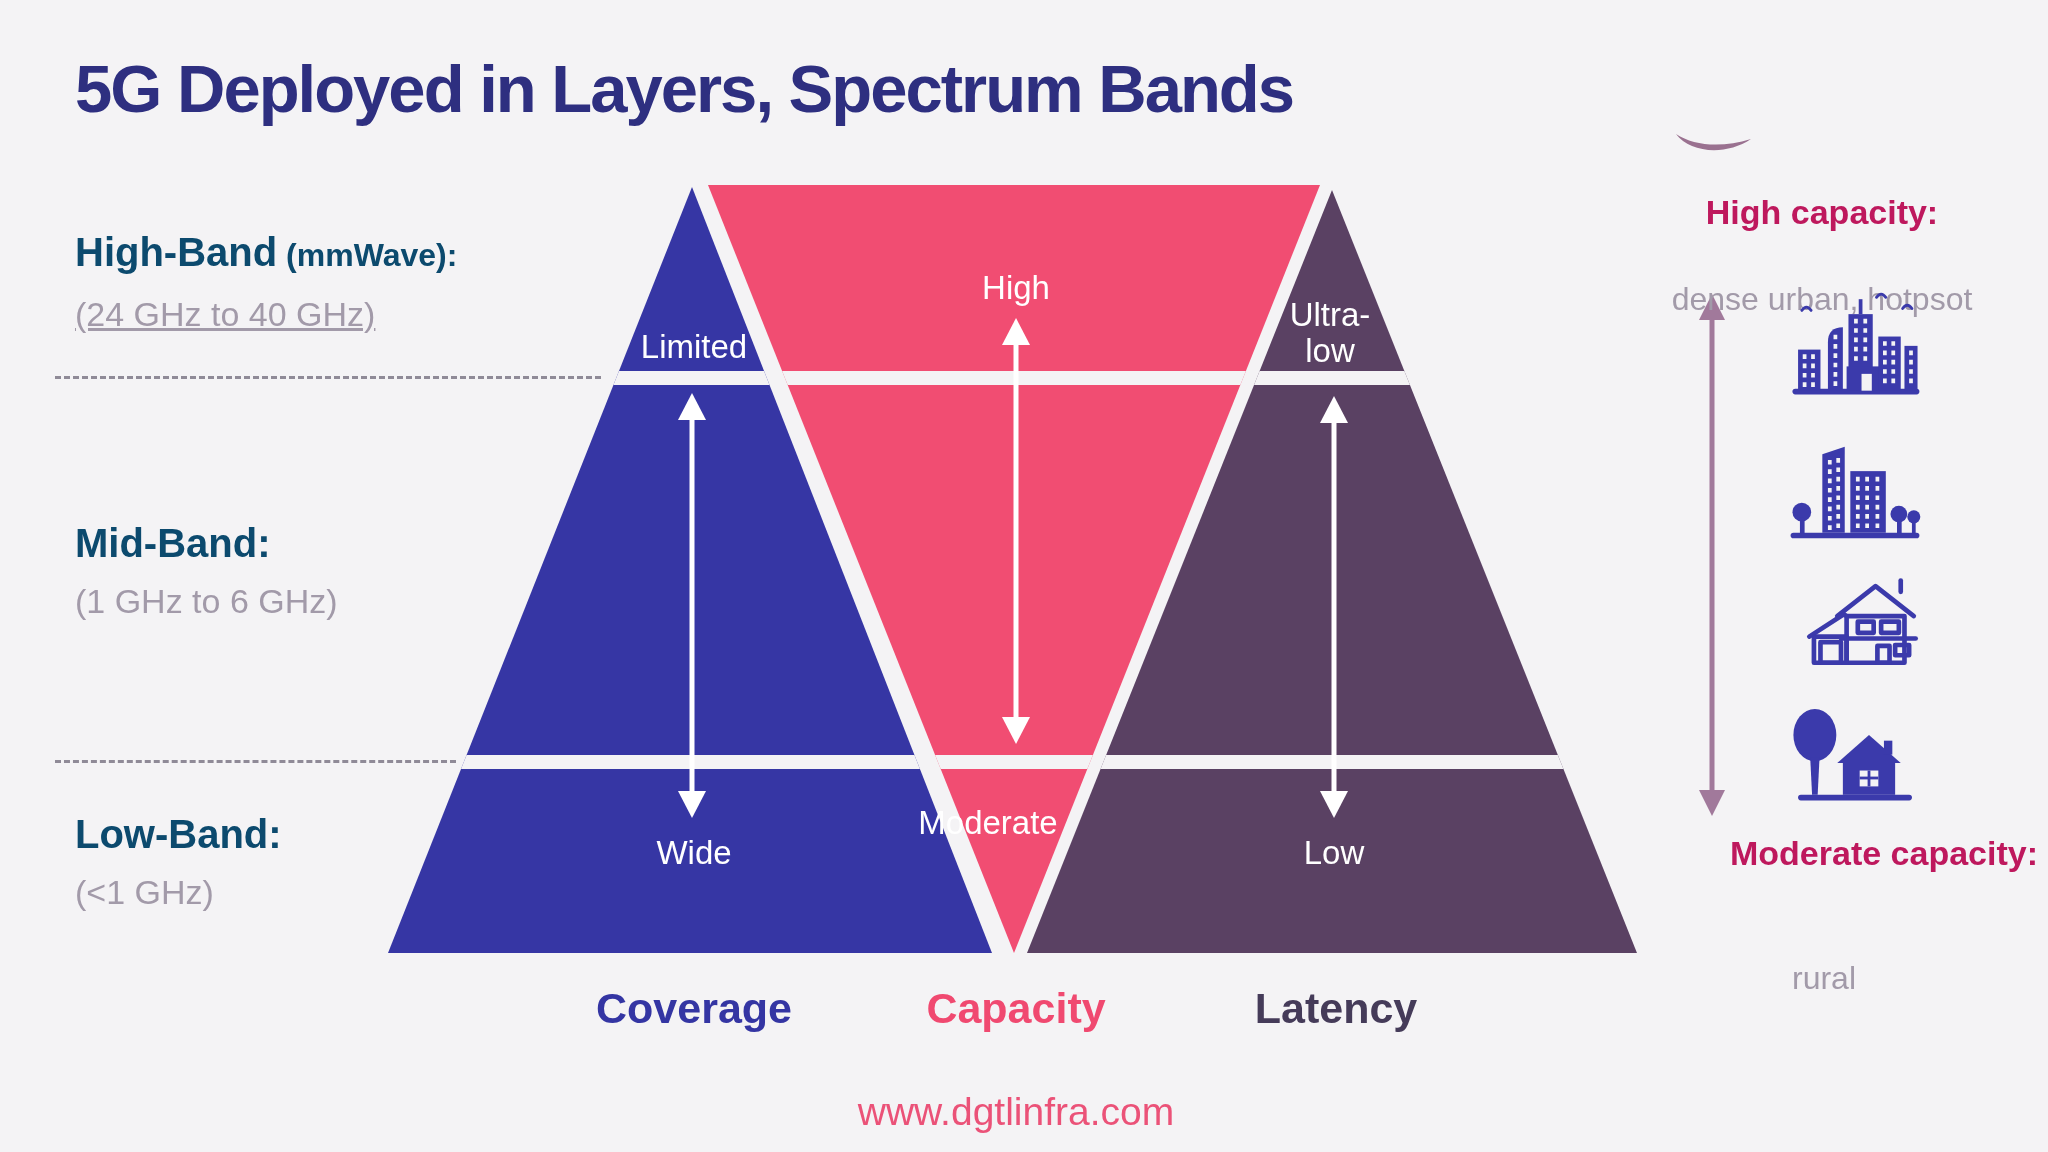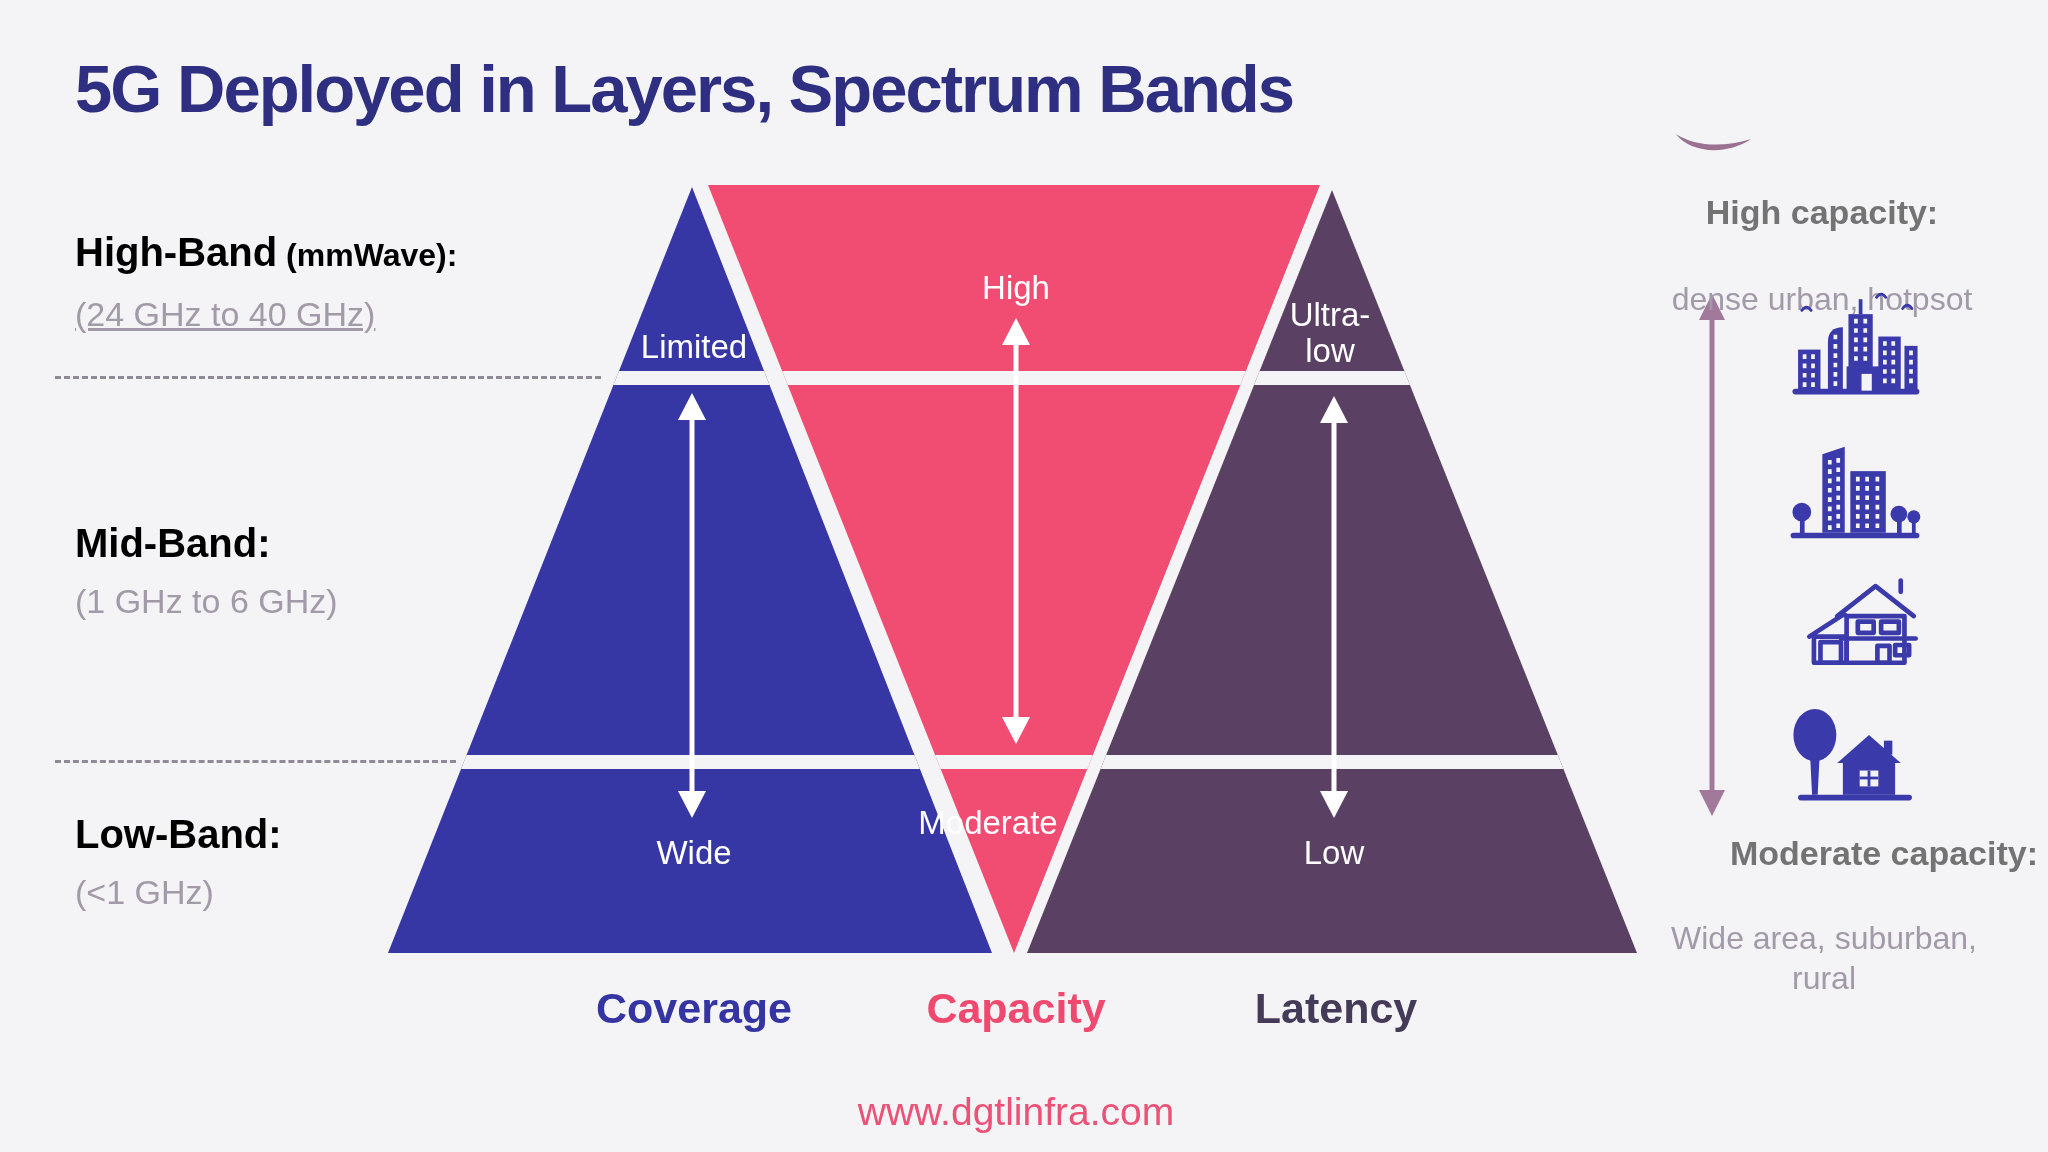--- a/index.html
+++ b/index.html
@@ -9,35 +9,35 @@
     font-family:"Liberation Sans", sans-serif;
   }
   .abs{position:absolute;}
   .ctr{transform:translateX(-50%);text-align:center;white-space:nowrap;}
 
   .title{
     left:75px;top:50px;font-size:67px;font-weight:bold;letter-spacing:-2px;
     color:#2e2f80;white-space:nowrap;
   }
 
-  .band-label{left:75px;color:#000000;font-weight:bold;font-size:40px;white-space:nowrap;}
+  .band-label{left:75px;color:#0c4a6e;font-weight:bold;font-size:40px;white-space:nowrap;}
   .band-label .qual{font-size:32px;}
   .band-range{left:75px;color:#a29aa9;font-size:34px;white-space:nowrap;}
 
   .dash{border-top:3px dashed #8f8a97;height:0;}
 
   .tri-label{color:#ffffff;font-size:33px;font-weight:400;}
   .tri-label.two-line{line-height:36px;}
 
   .axis-label{font-size:43px;font-weight:bold;}
   .axis-coverage{color:#3435a3;}
   .axis-capacity{color:#f04970;}
   .axis-latency{color:#453b59;}
 
-  .side-title{color:#737373;font-size:34px;font-weight:bold;}
+  .side-title{color:#be185d;font-size:34px;font-weight:bold;}
   .side-desc{color:#a29aa9;font-size:32px;margin-top:48px;}
 
   .website{color:#eb5278;font-size:39px;font-weight:normal;}
 
   svg{display:block;}
 </style>
 </head>
 <body>
 
 <div id="canvas">
@@ -130,21 +130,20 @@
   <div class="abs ctr tri-label" style="left:1334px;top:834px;">Low</div>
 
   <div class="abs ctr axis-label axis-coverage" style="left:694px;top:984px;">Coverage</div>
   <div class="abs ctr axis-label axis-capacity" style="left:1016px;top:984px;">Capacity</div>
   <div class="abs ctr axis-label axis-latency" style="left:1336px;top:984px;">Latency</div>
 
   <div class="abs ctr side-title" style="left:1822px;top:193px;">High capacity:</div>
   <div class="abs ctr side-desc" style="left:1822px;top:233px;">dense urban, hotpsot</div>
 
   <div class="abs ctr side-title" style="left:1884px;top:834px;">Moderate capacity:</div>
-  <div class="abs ctr side-desc" style="left:1824px;top:872px;">Wide area, suburban,</div>
   <div class="abs ctr side-desc" style="left:1824px;top:912px;">rural</div>
 
   <svg class="abs" style="left:1785px;top:285px;" width="140" height="118" viewBox="0 0 150 120">
     <g fill="#3b3aab">
       <rect x="8" y="108" width="136" height="6" rx="3"></rect>
       <rect x="14" y="66" width="24" height="44"></rect>
       <path d="M46 110 L46 58 Q46 42 62 42 L62 110 Z"></path>
       <rect x="68" y="28" width="26" height="82"></rect>
       <rect x="66" y="84" width="44" height="26"></rect>
       <rect x="100" y="52" width="24" height="58"></rect>

